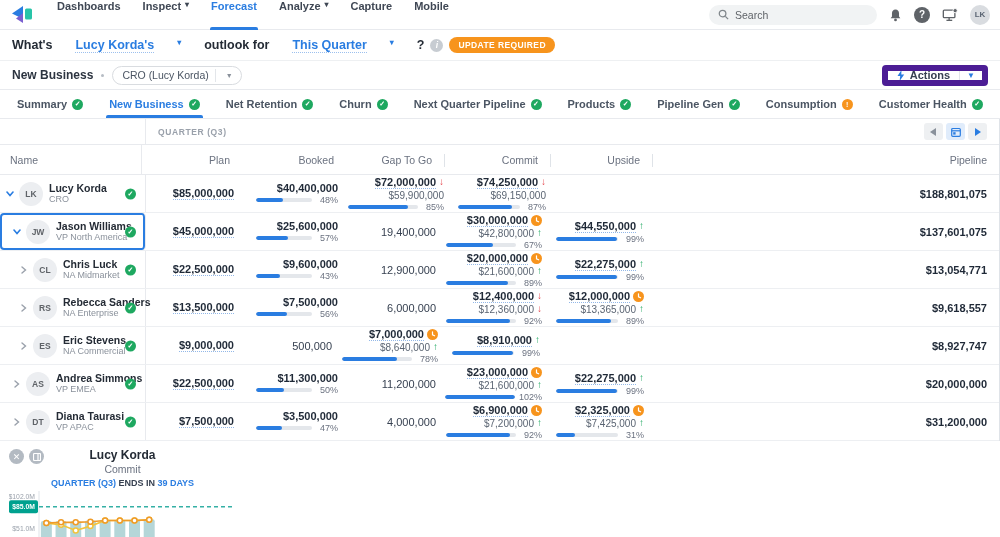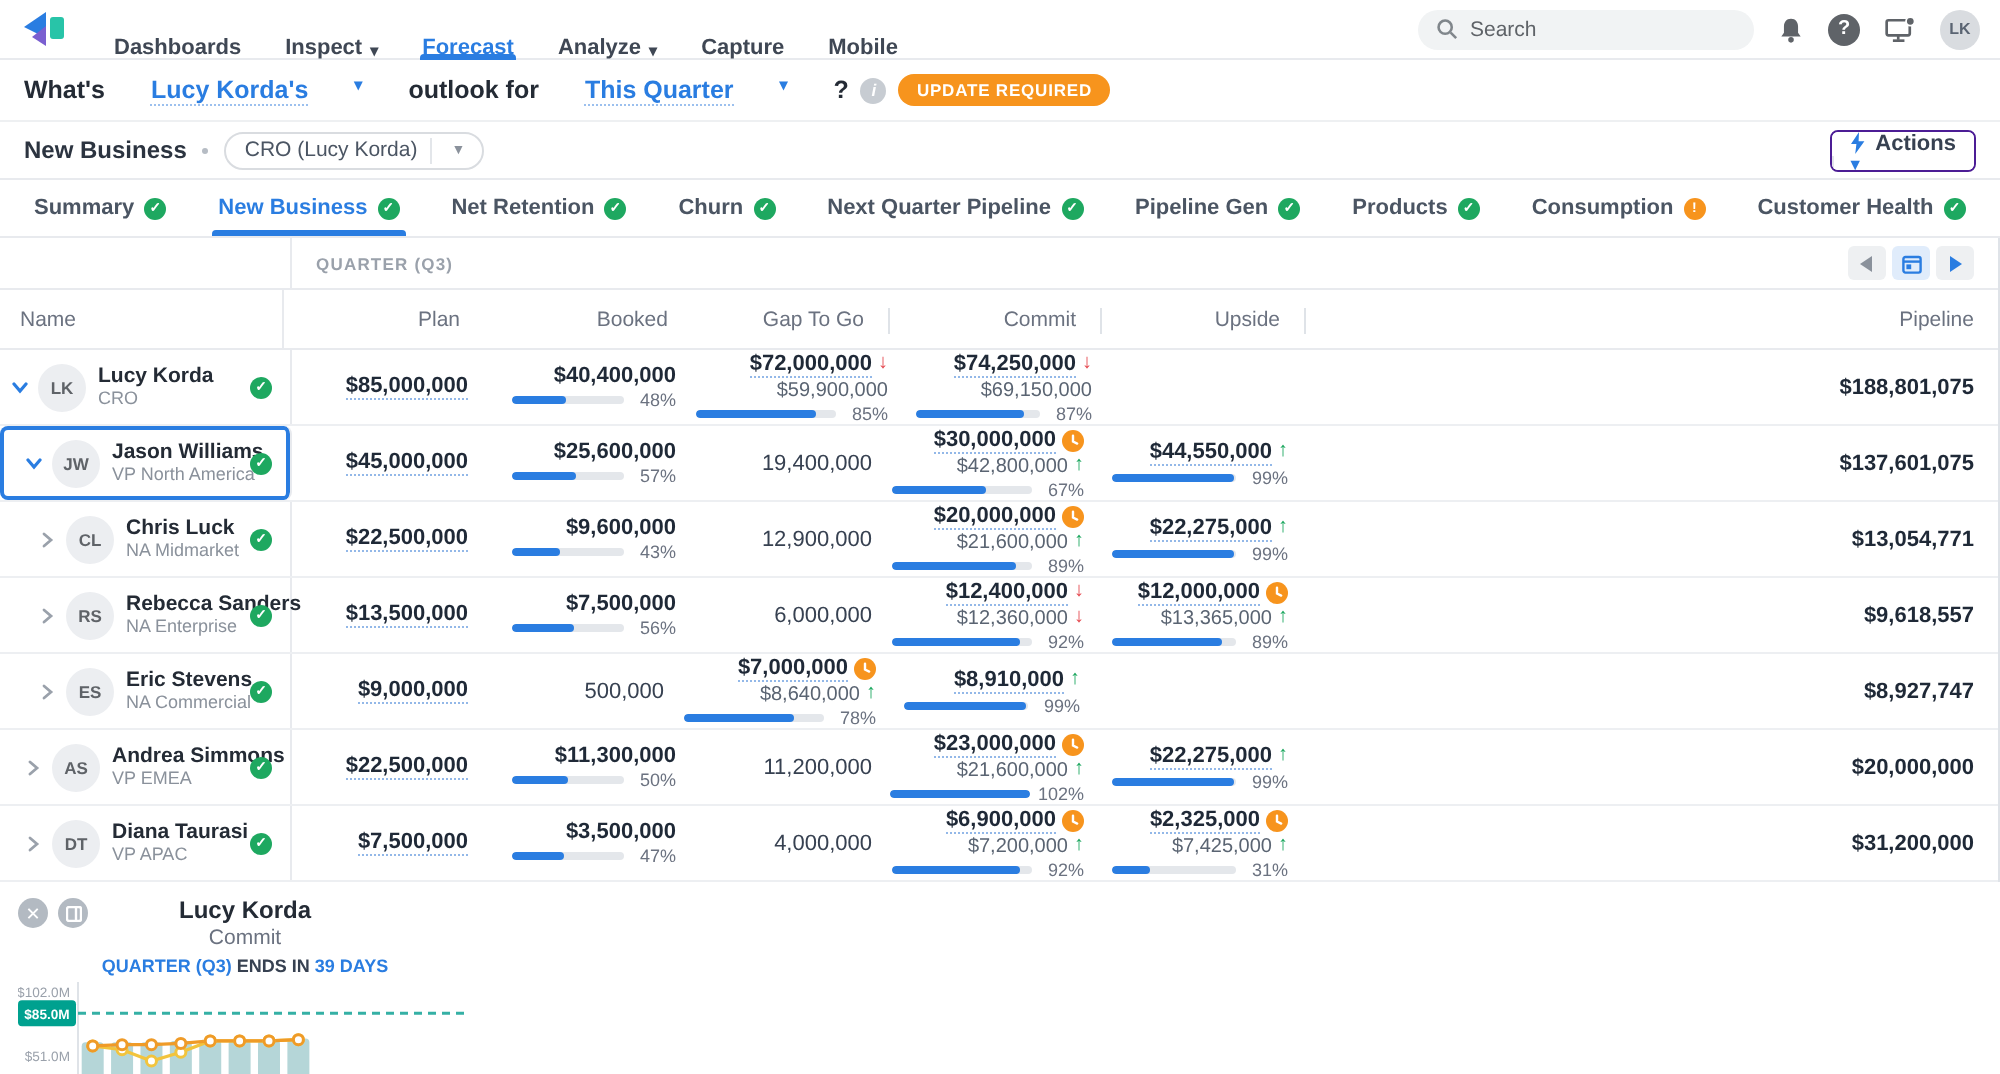--- a/index.html
+++ b/index.html
@@ -5,21 +5,21 @@
   * { margin:0; padding:0; box-sizing:border-box; }
   html,body { width:1000px; height:537px; overflow:hidden; background:#fff;
     font-family:"Liberation Sans", sans-serif; color:#242b35; }
   svg { display:block; }
 
   
   .topnav { height:30px; background:#fff; border-bottom:1px solid #e8eaee;
     display:flex; align-items:center; padding:0 10px; gap:4px; }
   .logo { margin-right:10px; }
   .nav-item { font-size:11px; font-weight:700; color:#3f4754; padding:0 9px;
-    height:30px; display:flex; align-items:flex-end; gap:4px; position:relative; cursor:pointer; }
+    height:30px; display:flex; align-items:flex-start; gap:4px; position:relative; cursor:pointer; }
   .nav-item .dd { font-size:8px; color:#3f4754; }
   .nav-item.active { color:#2a7de1; }
   .nav-item.active::after { content:""; position:absolute; left:8px; right:8px; bottom:0;
     height:3px; background:#2a7de1; border-radius:2px 2px 0 0; }
   .nav-right { margin-left:auto; display:flex; align-items:center; gap:12px; }
   .searchbox { width:168px; height:20px; background:#f1f3f4; border-radius:11px;
     display:flex; align-items:center; gap:6px; padding:0 9px; color:#5f6368; font-size:10.5px; }
   .icon-circle-help { width:16px; height:16px; border-radius:50%; background:#5f6368;
     color:#fff; font-size:10px; font-weight:700; display:flex; align-items:center; justify-content:center; }
   .avatar-sm { width:20px; height:20px; border-radius:50%; background:#d9dce0; color:#5a6472;
@@ -44,21 +44,21 @@
   
   .filterbar { height:29px; border-bottom:1px solid #e8eaee; display:flex; align-items:center;
     padding:0 12px; gap:8px; }
   .fb-title { font-size:12px; font-weight:700; color:#2c3440; }
   .fb-dot { width:3px; height:3px; border-radius:50%; background:#b6bcc4; }
   .pill { border:1px solid #d9dce0; border-radius:12px; height:19px; display:flex; align-items:center;
     font-size:10.5px; color:#4b5563; padding:0 4px 0 9px; gap:6px; cursor:pointer; }
   .pill .pill-sep { width:1px; height:13px; background:#e3e6ea; }
   .pill .dd { font-size:7px; color:#8a919b; padding:0 4px; }
   .fb-right { margin-left:auto; display:flex; align-items:center; }
-  .split-btn { display:flex; border:1px solid #4c1d95; border-radius:4px; overflow:hidden; height:21px;flex-direction:column; }
+  .split-btn { display:flex; border:6px solid #4c1d95; border-radius:4px; overflow:hidden; height:21px; }
   .split-btn .seg { display:flex; align-items:center; gap:5px; padding:0 9px; font-size:11px;
     font-weight:600; color:#374151; cursor:pointer; background:#fff; }
   .split-btn .seg.caret { border-left:1px solid #e3e6ea; color:#2a7de1; font-size:8px; padding:0 7px; }
 
   
   .tabs { height:29px; border-bottom:1px solid #e8eaee; display:flex; align-items:stretch; padding:0 4px; }
   .tab { display:flex; align-items:center; gap:5px; padding:0 13px; font-size:11px; font-weight:600;
     color:#4b5563; cursor:pointer; position:relative; white-space:nowrap; }
   .tab.active { color:#2a7de1; }
   .tab.active::after { content:""; position:absolute; left:10px; right:10px; bottom:0; height:3px;
@@ -249,25 +249,25 @@
     </div>
     <div class="tab">
       <span>Churn</span>
       <span class="st-ok">✓</span>
     </div>
     <div class="tab">
       <span>Next Quarter Pipeline</span>
       <span class="st-ok">✓</span>
     </div>
     <div class="tab">
+      <span>Products</span>
+      <span class="st-ok">✓</span>
+    </div>
+    <div class="tab">
       <span>Pipeline Gen</span>
-      <span class="st-ok">✓</span>
-    </div>
-    <div class="tab">
-      <span>Products</span>
       <span class="st-ok">✓</span>
     </div>
     <div class="tab">
       <span>Consumption</span>
       <span class="st-warn">!</span>
     </div>
     <div class="tab">
       <span>Customer Health</span>
       <span class="st-ok">✓</span>
     </div>

